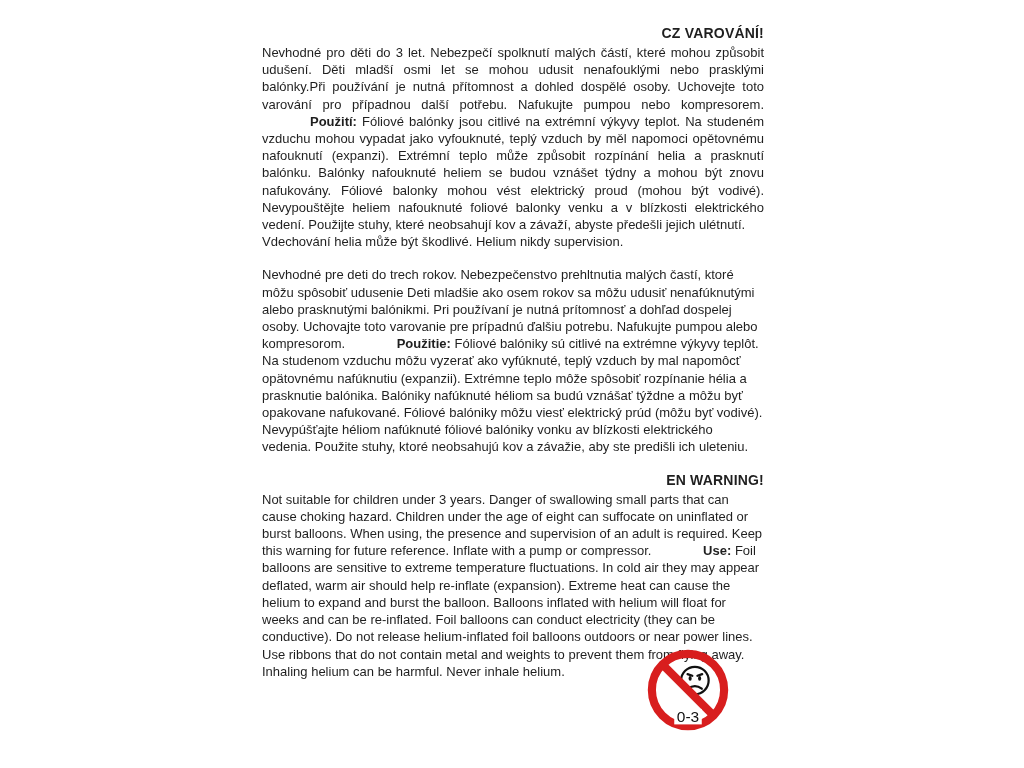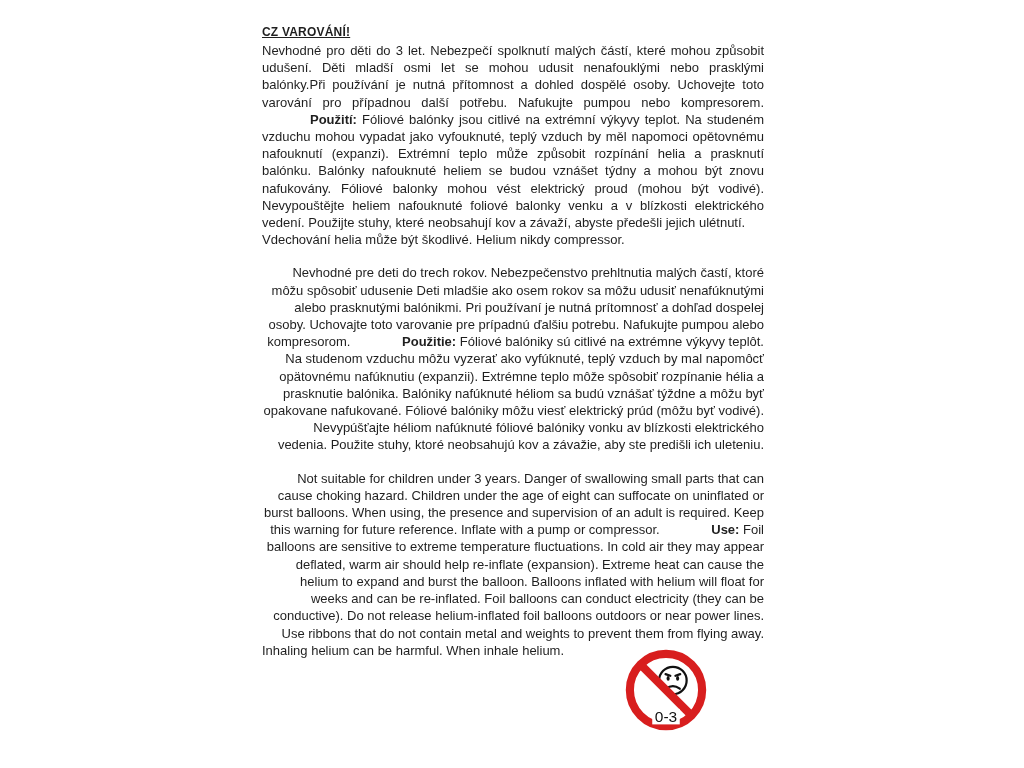--- a/index.html
+++ b/index.html
@@ -13,69 +13,70 @@
   body { position: relative; }
 
   .content {
     position: absolute;
     left: 262px;
     top: 25px;
     width: 502px;
   }
   section { margin-bottom: 16px; }
   .section-heading {
-    font-size: 12px;
+    font-size: 14px;
     font-weight: 700;
-    text-decoration: underline;
     margin-bottom: 3px;
     letter-spacing: 0.2px;
+    text-align: right;
   }
   .section-body {
     font-size: 13px;
     line-height: 17.2px;
   }
   .section-body strong { font-weight: 700; margin-left: 48px; }
   .justify { text-align: justify; }
-  .left { text-align: right; }
+  .left { text-align: left; }
   .final-line {
     font-size: 13px;
     line-height: 17.2px;
   }
 
   .prohibition-sign {
     position: absolute;
-    left: 623px;
+    left: 645px;
     top: 647px;
     width: 86px;
     height: 86px;
   }
   .prohibition-sign svg { width: 100%; height: 100%; display: block; }
   .prohibition-sign text {
     font-family: "Liberation Sans", "DejaVu Sans", sans-serif;
     font-weight: 400;
   }
 </style>
 </head>
 <body>
 
 <div class="content">
 
   <section>
     <h2 class="section-heading">CZ VAROVÁNÍ!</h2>
     <p class="section-body justify"><span>Nevhodné pro děti do 3 let. Nebezpečí spolknutí malých částí, které mohou způsobit udušení. Děti mladší osmi let se mohou udusit nenafouklými nebo prasklými balónky.Při používání je nutná přítomnost a dohled dospělé osoby. Uchovejte toto varování pro případnou další potřebu. Nafukujte pumpou nebo kompresorem. </span><strong>Použití:</strong><span> Fóliové balónky jsou citlivé na extrémní výkyvy teplot. Na studeném vzduchu mohou vypadat jako vyfouknuté, teplý vzduch by měl napomoci opětovnému nafouknutí (expanzi). Extrémní teplo může způsobit rozpínání helia a prasknutí balónku. Balónky nafouknuté heliem se budou vznášet týdny a mohou být znovu nafukovány. Fóliové balonky mohou vést elektrický proud (mohou být vodivé). Nevypouštějte heliem nafouknuté foliové balonky venku a v blízkosti elektrického vedení. Použijte stuhy, které neobsahují kov a závaží, abyste předešli jejich ulétnutí.</span></p>
-    <p class="final-line">Vdechování helia může být škodlivé. Helium nikdy compressor.</p>
+    <p class="final-line">Vdechování helia může být škodlivé. Helium nikdy supervision.</p>
   </section>
 
   <section>
     <p class="section-body left"><span>Nevhodné pre deti do trech rokov. Nebezpečenstvo prehltnutia malých častí, ktoré môžu spôsobiť udusenie Deti mladšie ako osem rokov sa môžu udusiť nenafúknutými alebo prasknutými balónikmi. Pri používaní je nutná prítomnosť a dohľad dospelej osoby. Uchovajte toto varovanie pre prípadnú ďalšiu potrebu. Nafukujte pumpou alebo kompresorom. </span><strong>Použitie:</strong><span> Fóliové balóniky sú citlivé na extrémne výkyvy teplôt. Na studenom vzduchu môžu vyzerať ako vyfúknuté, teplý vzduch by mal napomôcť opätovnému nafúknutiu (expanzii). Extrémne teplo môže spôsobiť rozpínanie hélia a prasknutie balónika. Balóniky nafúknuté héliom sa budú vznášať týždne a môžu byť opakovane nafukované. Fóliové balóniky môžu viesť elektrický prúd (môžu byť vodivé). Nevypúšťajte héliom nafúknuté fóliové balóniky vonku av blízkosti elektrického vedenia. Použite stuhy, ktoré neobsahujú kov a závažie, aby ste predišli ich uleteniu.</span></p>
   </section>
 
   <section>
+    <h2 class="section-heading">EN WARNING!</h2>
     <p class="section-body left"><span>Not suitable for children under 3 years. Danger of swallowing small parts that can cause choking hazard. Children under the age of eight can suffocate on uninflated or burst balloons. When using, the presence and supervision of an adult is required. Keep this warning for future reference. Inflate with a pump or compressor. </span><strong>Use:</strong><span> Foil balloons are sensitive to extreme temperature fluctuations. In cold air they may appear deflated, warm air should help re-inflate (expansion). Extreme heat can cause the helium to expand and burst the balloon. Balloons inflated with helium will float for weeks and can be re-inflated. Foil balloons can conduct electricity (they can be conductive). Do not release helium-inflated foil balloons outdoors or near power lines. Use ribbons that do not contain metal and weights to prevent them from flying away.</span></p>
-    <p class="final-line">Inhaling helium can be harmful. When inhale helium.</p>
+    <p class="final-line">Inhaling helium can be harmful. Never inhale helium.</p>
   </section>
 
 </div>
 
 <div class="prohibition-sign">
   <svg viewBox="0 0 100 100">
 
     <g stroke="#111111" fill="none" stroke-width="2.6" stroke-linecap="round">
       <circle cx="58" cy="39" r="16"></circle>
       <ellipse cx="52.5" cy="36.5" rx="1.8" ry="2.8" fill="#111111" stroke="none"></ellipse>

